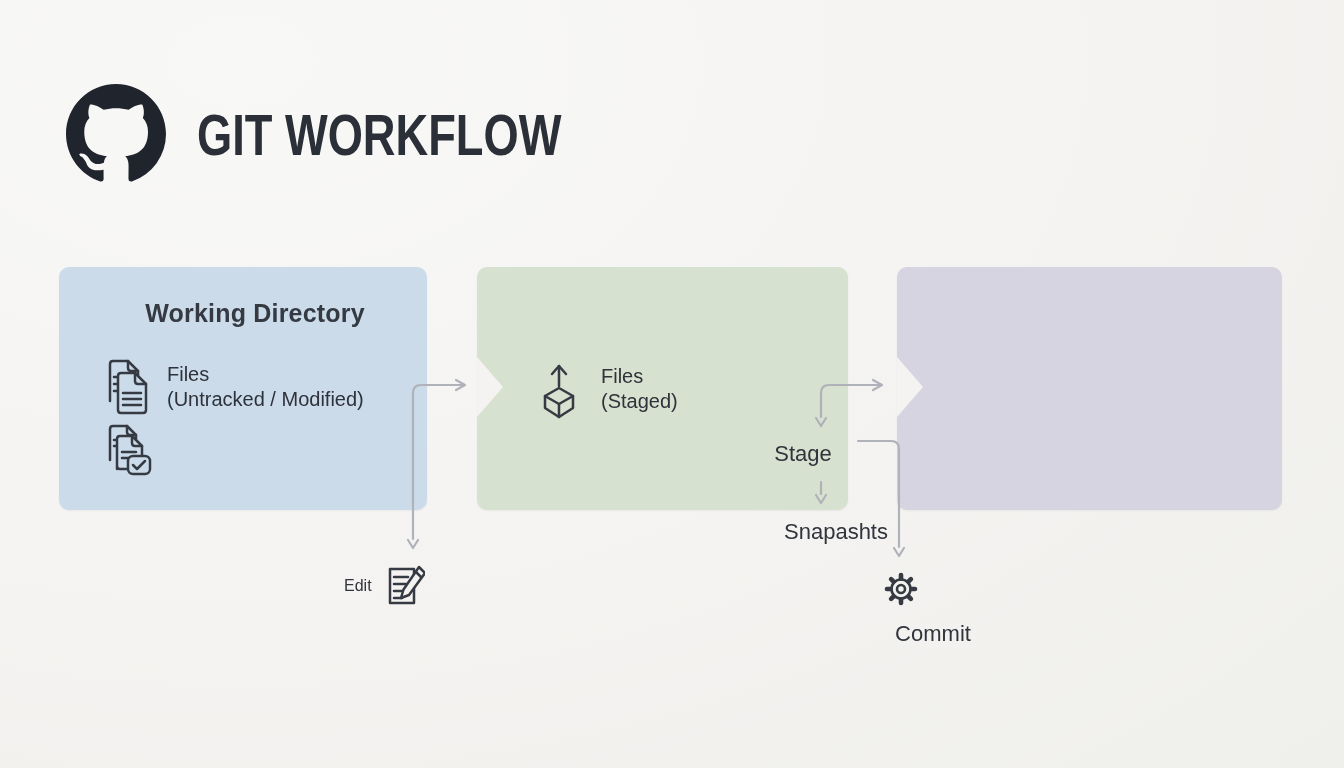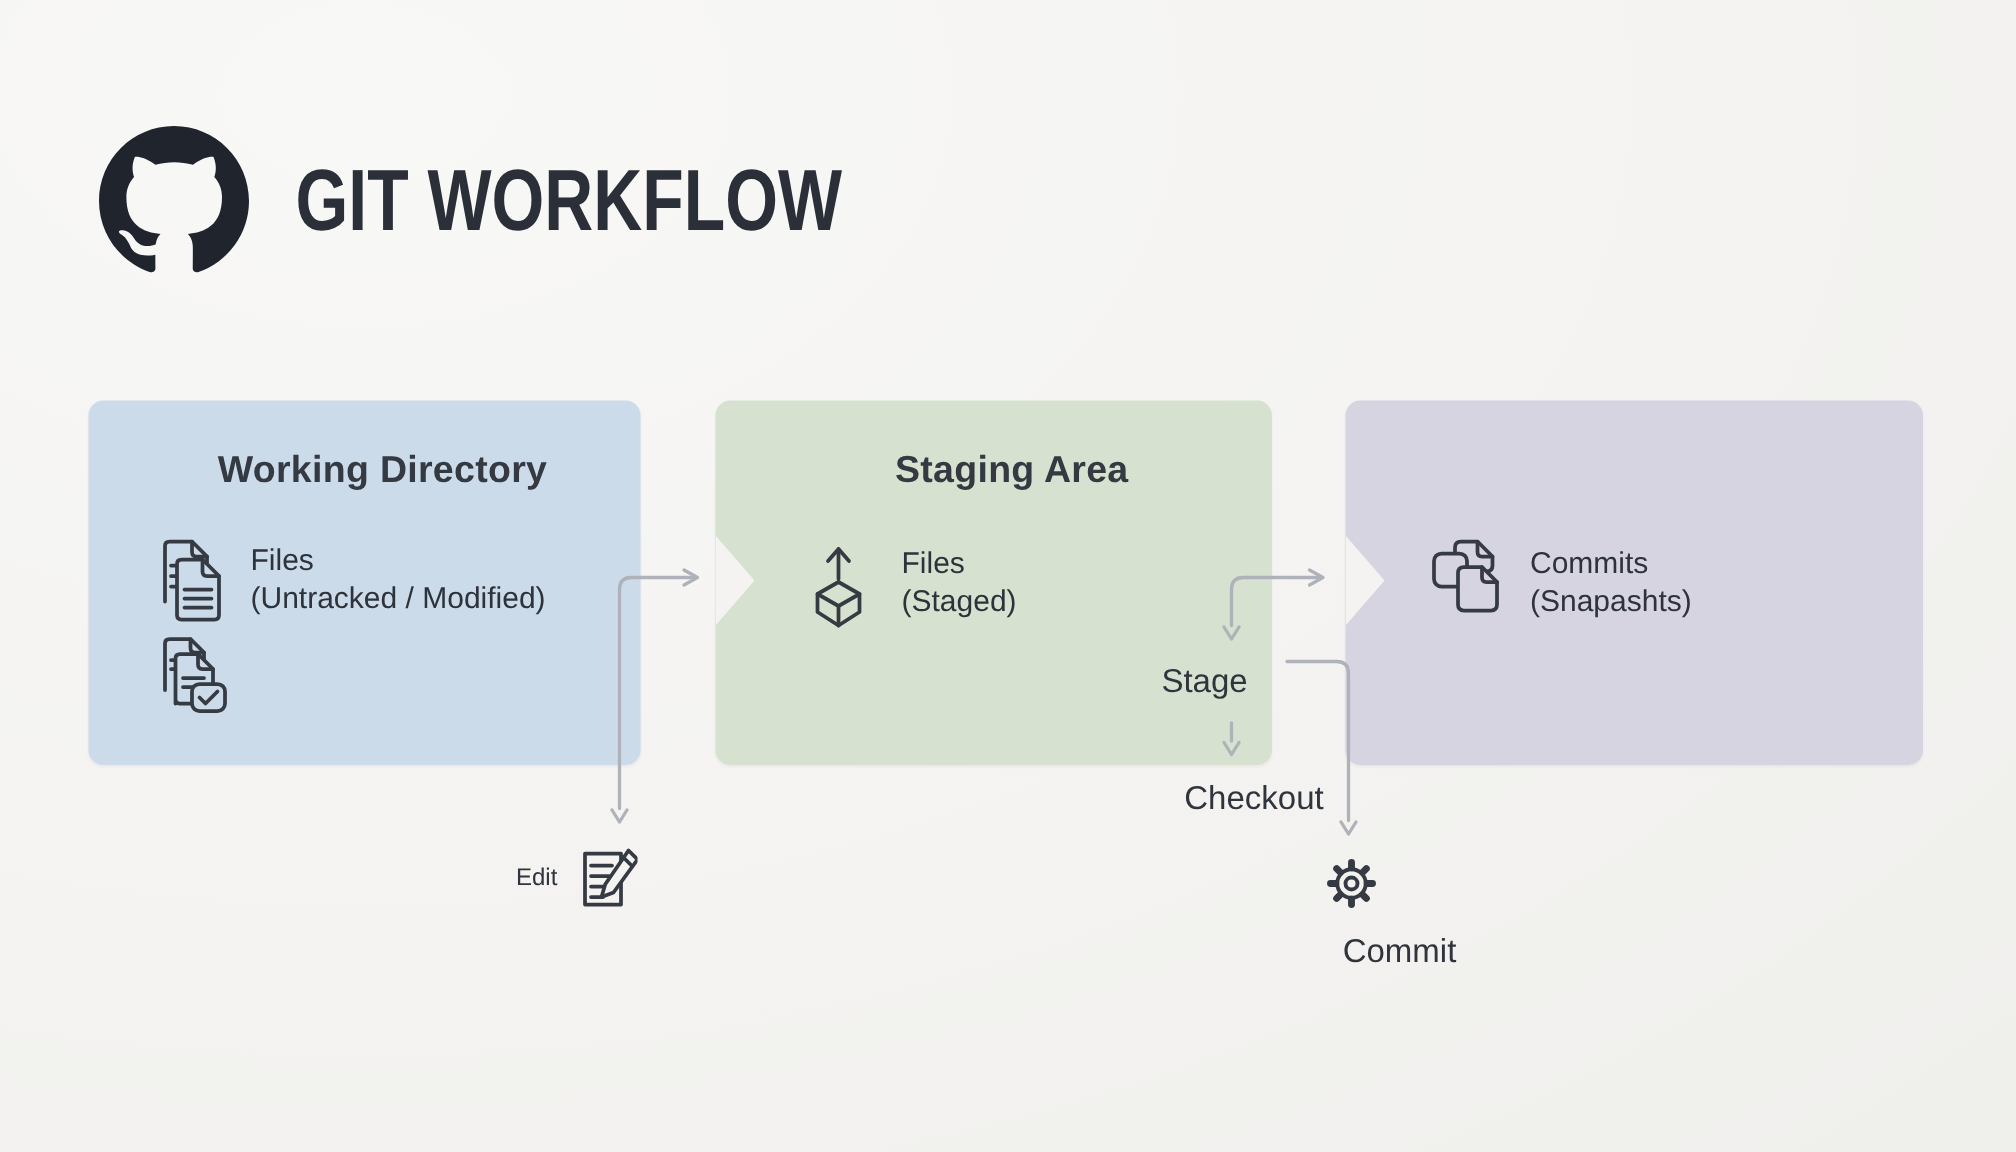--- a/index.html
+++ b/index.html
@@ -79,50 +79,36 @@
         <path class="fill-blue" d="M15 49 V19 q0-3 3-3 h12 l10 10 v20 q0 3-3 3 h-19 q-3 0-3-3 z"></path>
         <path d="M30 16 v7 q0 3 3 3 h7"></path>
         <path d="M20 32 h14 M20 38 h9"></path>
         <rect class="fill-blue" x="26" y="36" width="22" height="18" rx="5"></rect>
         <polyline points="31,45 35,49 43,41"></polyline>
       </svg>
     </div>
   </section>
 
   <section class="box box-sa notch">
-    <h2>Staging Area</h2>
     <div class="row" style="left:58px;top:93px;gap:18px;">
       <svg width="48" height="62" viewBox="0 0 48 62" class="icn">
         <path d="M24 26 V6"></path>
         <polyline points="17,14 24,6 31,14"></polyline>
         <polygon points="24,28 38,36 24,44 10,36"></polygon>
         <path d="M10 36 v12 l14 9 14-9 V36"></path>
         <path d="M24 44 v13"></path>
       </svg>
       <div class="lines" style="margin-top:4px;">
         <span>Files</span>
         <span>(Staged)</span>
       </div>
     </div>
   </section>
 
   <section class="box box-lr notch">
-    <div class="row" style="left:53px;top:88px;gap:14px;">
-      <svg width="56" height="58" viewBox="0 0 56 58" class="icn">
-        <path d="M20 24 V10 q0-4 4-4 h11 l10 10 v6 q0 4-4 4 h-5"></path>
-        <path d="M35 6 v7 q0 3 3 3 h7"></path>
-        <rect class="fill-purple" x="6" y="14" width="22" height="22" rx="5"></rect>
-        <path class="fill-purple" d="M22 48 V27 q0-4 4-4 h12 l10 10 v15 q0 4-4 4 h-18 q-4 0-4-4 z"></path>
-        <path d="M38 23 v7 q0 3 3 3 h7"></path>
-      </svg>
-      <div class="lines" style="margin-top:9px;">
-        <span>Commits</span>
-        <span>(Snapashts)</span>
-      </div>
-    </div>
   </section>
 
   <svg class="arrows" viewBox="0 0 1344 768">
     <g>
       <path d="M464 385 H421 Q413 385 413 393 V539"></path>
       <polyline points="456,380 465,385 456,390"></polyline>
       <polyline points="408,540 413,548 418,540"></polyline>
     </g>
     <g>
       <path d="M881 385 H829 Q821 385 821 393 V417"></path>
@@ -133,21 +119,21 @@
       <path d="M821 482 V494"></path>
       <polyline points="816,495 821,503 826,495"></polyline>
     </g>
     <g>
       <path d="M858 441 H891 Q899 441 899 449 V547"></path>
       <polyline points="894,548 899,556 904,548"></polyline>
     </g>
   </svg>
 
   <div class="flabel" style="left:803px;top:454px;">Stage</div>
-  <div class="flabel" style="left:836px;top:532px;">Checkout</div>
+  <div class="flabel" style="left:836px;top:532px;">Snapashts</div>
 
   <div class="edit-group">
     <span class="etext">Edit</span>
     <svg width="44" height="46" viewBox="0 0 44 46" class="icn">
       <path d="M9 6 h24 v34 h-24 z"></path>
       <path d="M13 14 h14 M13 21 h12 M13 28 h9 M13 35 h8"></path>
       <path class="fill-bg" d="M38 4 l6 6 L28 32 l-8 3 2.5-8.5 z"></path>
       <path d="M34.5 8.5 l5.5 5.5"></path>
     </svg>
   </div>

